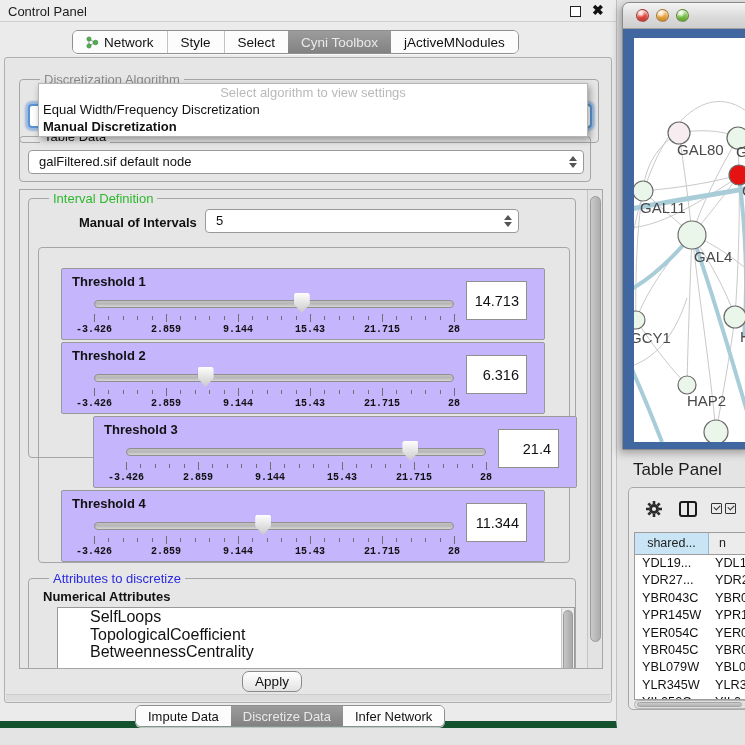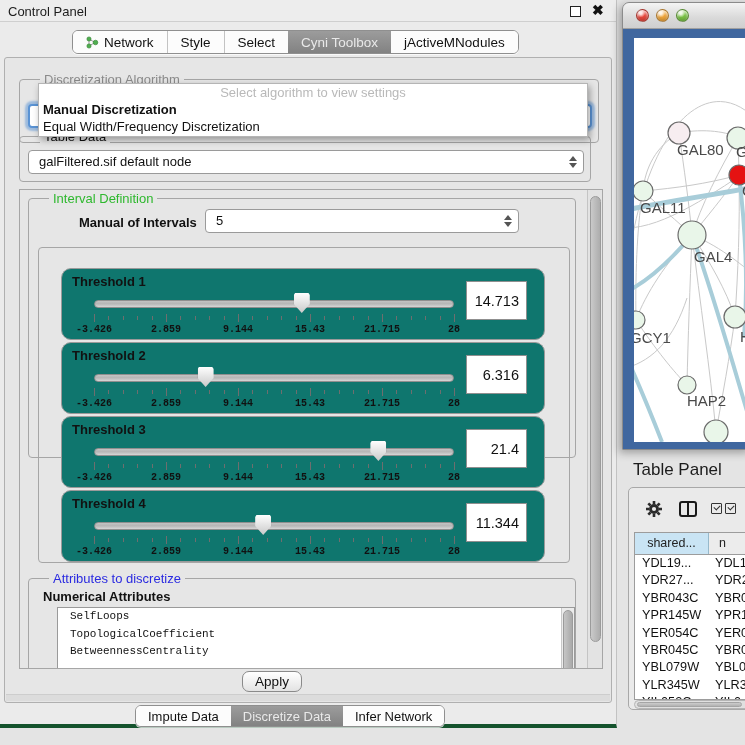--- a/index.html
+++ b/index.html
@@ -1,21 +1,21 @@
 <!DOCTYPE html>
 <html><head>
 <meta charset="utf-8">
 <style>
   * { margin:0; padding:0; box-sizing:border-box; }
   html,body { width:745px; height:745px; }
   body { font-family:"Liberation Sans", sans-serif; background:#e4e4e4; position:relative; overflow:hidden; }
   #screen { position:absolute; inset:0; width:745px; height:745px; overflow:hidden; }
 
   
-  #control-panel { position:absolute; left:0; top:0; width:617px; height:728px; background:#ebebeb; border-right:1px solid #c2c2c2; border-bottom:4px solid #14532d; }
+  #control-panel { position:absolute; left:0; top:0; width:617px; height:728px; background:#ebebeb; border-right:1px solid #c2c2c2; border-bottom:7px solid #14532d; }
   .cp-titlebar { position:absolute; left:0; top:0; width:100%; height:22px; background:#ededed; border-bottom:1px solid #cfcfcf; }
   .cp-title { position:absolute; left:8px; top:4px; font-size:13px; color:#1c1c1c; }
   .float-icon { position:absolute; left:570px; top:6px; width:11px; height:11px; border:1.6px solid #222; background:#fff; }
   .close-icon { position:absolute; left:592px; top:2px; font-size:14px; font-weight:bold; color:#111; cursor:default; }
 
   .tab-group { position:absolute; display:inline-flex; border:1px solid #8f8f8f; border-radius:6px; overflow:hidden; background:#fcfcfc; height:24px; box-shadow:0 1px 0 rgba(255,255,255,.7); }
   #top-tabs { left:72px; top:30px; }
   #bottom-tabs { left:135px; top:705px; height:22px; }
   .tab { display:flex; align-items:center; gap:5px; padding:0 13px; font-size:13.5px; color:#111; background:#fcfcfc; border-left:1px solid #c3c3c3; cursor:default; white-space:nowrap; }
   .tab:first-child { border-left:none; }
@@ -56,39 +56,39 @@
   #scroll-pane { position:absolute; left:14px; top:131px; width:584px; height:480px; border:1px solid #a6a6a6; background:#e6e6e6; overflow:hidden; }
   .v-scrollbar { position:absolute; right:0; top:0; width:15px; height:100%; background:#e3e3e3; border-left:1px solid #c4c4c4; }
   .v-thumb { position:absolute; left:2px; width:11px; border-radius:6px; background:linear-gradient(90deg,#cacaca,#adadad); border:1px solid #9b9b9b; }
 
   #interval-group { left:8px; top:8px; width:548px; height:260px; background:#e6e6e6; }
   #noi-label { position:absolute; left:50px; top:16px; font-size:13px; font-weight:bold; color:#111; }
   #noi-combo { left:176px; top:10px; width:314px; }
 
   #thresholds-group { left:9px; top:48px; width:532px; height:316px; }
 
-  .th-box { position:absolute; left:22px; width:484px; height:72px; border:1px solid #9a9a9a; border-radius:10px; background:#0f766e; }
+  .th-box { position:absolute; left:22px; width:484px; height:72px; border:1px solid #9a9a9a; border-radius:2px; background:#c4b5fd; }
   .th-label { position:absolute; left:10px; top:5px; font-size:13px; font-weight:bold; color:#111; }
   .th-zone { position:absolute; left:32px; top:31px; width:360px; height:8px; }
   .th-track { position:absolute; inset:0; border:1px solid #8f8f8f; border-radius:4px; background:linear-gradient(#c3c3c3,#b6b6b6 45%,#d6d6d6); }
   .th-handle { position:absolute; top:-7px; width:16px; height:20px; transform:translateX(-50%);
     background:linear-gradient(#fefefe,#c9c9c9); clip-path:polygon(8% 0,92% 0,100% 10%,100% 55%,50% 100%,0 55%,0 10%);
     filter:drop-shadow(0 0 1px #777); }
   .tick-strip { position:absolute; left:32px; top:45px; width:360px; height:9px; }
   .tick { position:absolute; top:0; width:1px; background:#6e6e6e; }
   .tick.minor { height:4px; top:2px; }
   .tick.major { height:8px; }
   .axis-labels { position:absolute; left:32px; top:55px; width:360px; height:11px;font-family:Liberation Mono, monospace; }
   .axis-label { position:absolute; transform:translateX(-50%); font-size:10px; font-weight:bold; color:#111; white-space:nowrap; }
   .th-value { position:absolute; left:404px; top:12px; width:61px; height:39px; background:#fff; border:1px solid #8f8f8f; font-size:14.5px; color:#111; text-align:right; line-height:37px; padding-right:7px; font-family:"Liberation Sans",sans-serif; }
 
   #attributes-group { left:8px; top:388px; width:548px; height:118px; background:#e6e6e6; }
   #num-attr-label { position:absolute; left:14px; top:10px; font-size:13px; font-weight:bold; color:#111; }
   #attr-list { position:absolute; left:28px; top:28px; width:518px; height:78px; background:#fff; border:1px solid #9a9a9a; overflow:hidden; }
-  .attr-item { font-size:11px; color:#111; padding-left:12px; line-height:17.5px; white-space:nowrap;font-family:Liberation Mono, monospace; }
+  .attr-item { font-size:16px; color:#111; padding-left:32px; line-height:17.5px; white-space:nowrap; }
   #attr-scrollbar { position:absolute; right:0; top:0; width:13px; height:100%; background:#ececec; border-left:1px solid #c9c9c9; }
   #attr-thumb { position:absolute; left:1px; top:2px; width:10px; height:72px; border-radius:5px; background:linear-gradient(90deg,#c6c6c6,#a9a9a9); border:1px solid #9b9b9b; }
 
   #apply-btn { position:absolute; left:237px; top:613px; width:60px; height:21px; background:linear-gradient(#ffffff,#e3e3e3); border:1px solid #8a8a8a; border-radius:7px; font-size:13.5px; color:#111; text-align:center; line-height:19px; }
 
   
   #net-window { position:absolute; left:622px; top:2px; width:130px; height:448px; border:1px solid #8b8b8b; border-radius:7px 0 0 0; box-shadow:-3px 3px 9px rgba(0,0,0,.3); overflow:hidden; }
   #net-titlebar { position:absolute; left:0; top:0; width:100%; height:26px; background:linear-gradient(#f4f4f4,#d9d9d9 60%,#cfcfcf); border-bottom:1px solid #9f9f9f; border-radius:7px 0 0 0; }
   .lights { position:absolute; left:13px; top:6px; display:flex; gap:7px; }
   .light { width:13px; height:13px; border-radius:50%; border:1px solid rgba(0,0,0,.3); box-shadow:inset 0 2px 3px rgba(255,255,255,.75), inset 0 -2px 3px rgba(0,0,0,.2); }
@@ -166,22 +166,22 @@
       <div class="groupbox" id="tabledata-group">
         <span class="group-legend legend-black" style="background:#e6e6e6;">Table Data</span>
         <div class="combo" id="tabledata-combo">
           <span class="val">galFiltered.sif default node</span>
           <span class="stepper"></span>
         </div>
       </div>
 
       <div id="algo-popup">
         <div class="popup-row popup-placeholder">Select algorithm to view settings</div>
+        <div class="popup-row">Equal Width/Frequency Discretization</div>
         <div class="popup-row popup-bold">Manual Discretization</div>
-        <div class="popup-row">Equal Width/Frequency Discretization</div>
       </div>
 
       <div id="scroll-pane">
 
         <div class="groupbox" id="interval-group">
           <span class="group-legend legend-green">Interval Definition</span>
           <span id="noi-label">Manual of Intervals</span>
           <div class="combo" id="noi-combo">
             <span class="val">5</span>
             <span class="stepper"></span>
@@ -270,21 +270,21 @@
     <div class="axis-labels">
                   <span class="axis-label" style="left: 0%;">-3.426</span>
                   <span class="axis-label" style="left: 20%;">2.859</span>
                   <span class="axis-label" style="left: 40%;">9.144</span>
                   <span class="axis-label" style="left: 60%;">15.43</span>
                   <span class="axis-label" style="left: 80%;">21.715</span>
                   <span class="axis-label" style="left: 100%;">28</span>
                 </div>
     <input class="th-value" readonly="" value="6.316" style="">
   </div>
-              <div class="th-box" style="top: 168px;">
+              <div class="th-box" style="top: 168px; margin-left: 32px;">
     <span class="th-label">Threshold 3</span>
     <div class="th-zone">
       <div class="th-track"></div>
       <div class="th-handle" style="left: 78.9983%;"></div>
     </div>
     <div class="tick-strip">
                   <span class="tick major" style="left: 0%;"></span>
                   <span class="tick minor" style="left: 4%;"></span>
                   <span class="tick minor" style="left: 8%;"></span>
                   <span class="tick minor" style="left: 12%;"></span>

